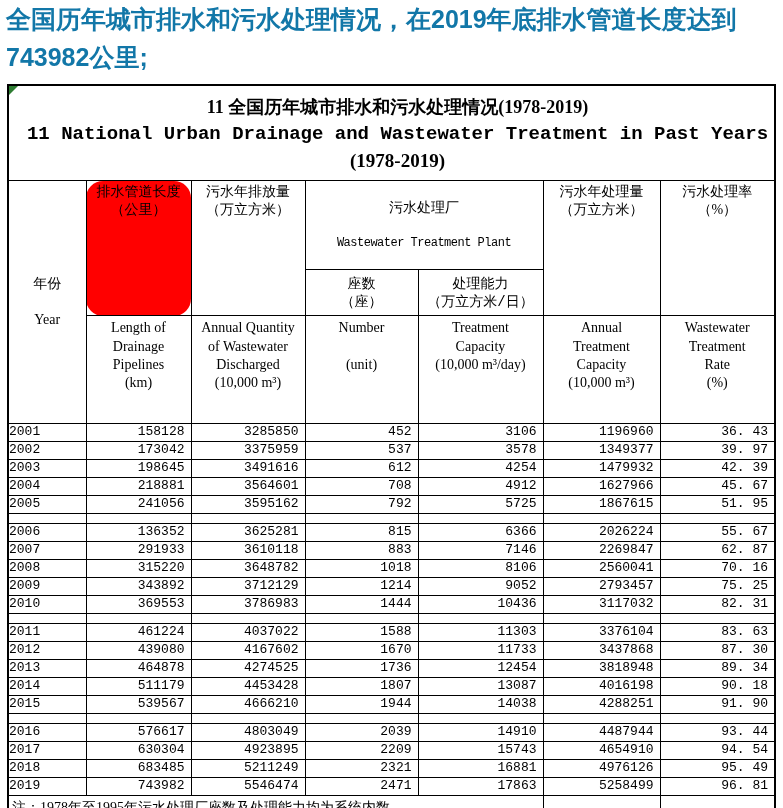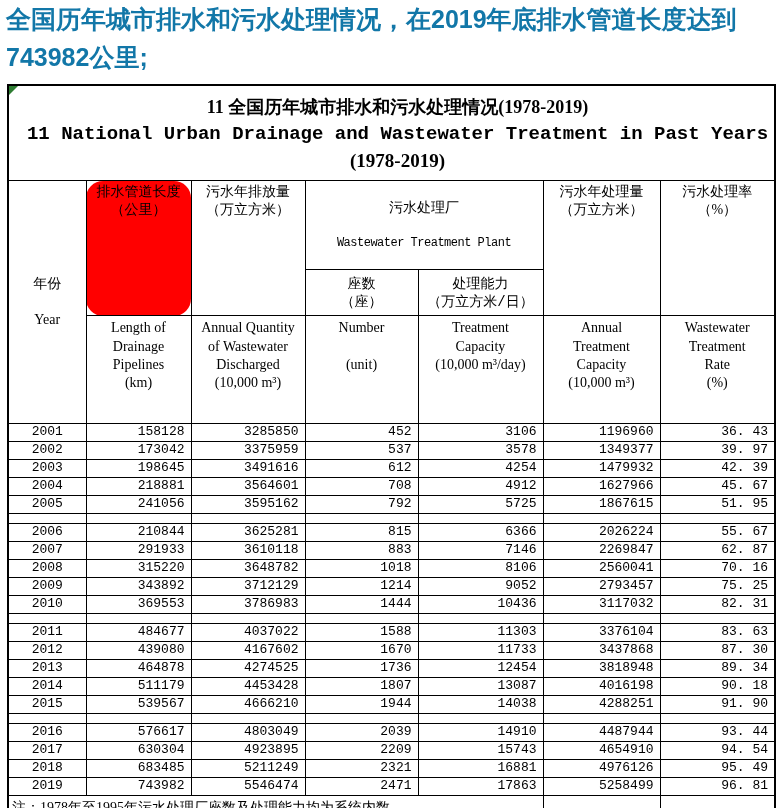--- a/index.html
+++ b/index.html
@@ -68,21 +68,21 @@
   }
   .year-hd-en { font-family: "Liberation Serif", serif; font-size: 14px; }
   tr.data-row td {
     height: 18px;
     font-family: "Liberation Mono", monospace;
     font-size: 13px;
     padding: 0 6px 0 0;
     text-align: right;
     white-space: nowrap;
   }
-  tr.data-row td.c-year { text-align: center; padding: 0; }
+  tr.data-row td.c-year { text-align: left; padding: 0; }
   tr.spacer-row td { height: 10px; }
   tr.note-row td { height: 24px; }
   .note-cell {
     font-size: 14.5px;
     padding: 2px 2px 2px 3px;
     vertical-align: middle;
     white-space: nowrap;
   }
   .watermark {
     position: absolute;
@@ -230,21 +230,21 @@
             <td></td>
             <td></td>
             <td></td>
             <td></td>
             <td></td>
             <td></td>
             <td></td>
           </tr>
           <tr class="data-row">
             <td class="c-year">2006</td>
-            <td class="c-num">210844</td>
+            <td class="c-num">136352</td>
             <td class="c-num">3625281</td>
             <td class="c-num">815</td>
             <td class="c-num">6366</td>
             <td class="c-num">2026224</td>
             <td class="c-num">55. 67</td>
           </tr>
           <tr class="data-row">
             <td class="c-year">2007</td>
             <td class="c-num">291933</td>
             <td class="c-num">3610118</td>
@@ -284,21 +284,21 @@
             <td></td>
             <td></td>
             <td></td>
             <td></td>
             <td></td>
             <td></td>
             <td></td>
           </tr>
           <tr class="data-row">
             <td class="c-year">2011</td>
-            <td class="c-num">484677</td>
+            <td class="c-num">461224</td>
             <td class="c-num">4037022</td>
             <td class="c-num">1588</td>
             <td class="c-num">11303</td>
             <td class="c-num">3376104</td>
             <td class="c-num">83. 63</td>
           </tr>
           <tr class="data-row">
             <td class="c-year">2012</td>
             <td class="c-num">439080</td>
             <td class="c-num">4167602</td>

